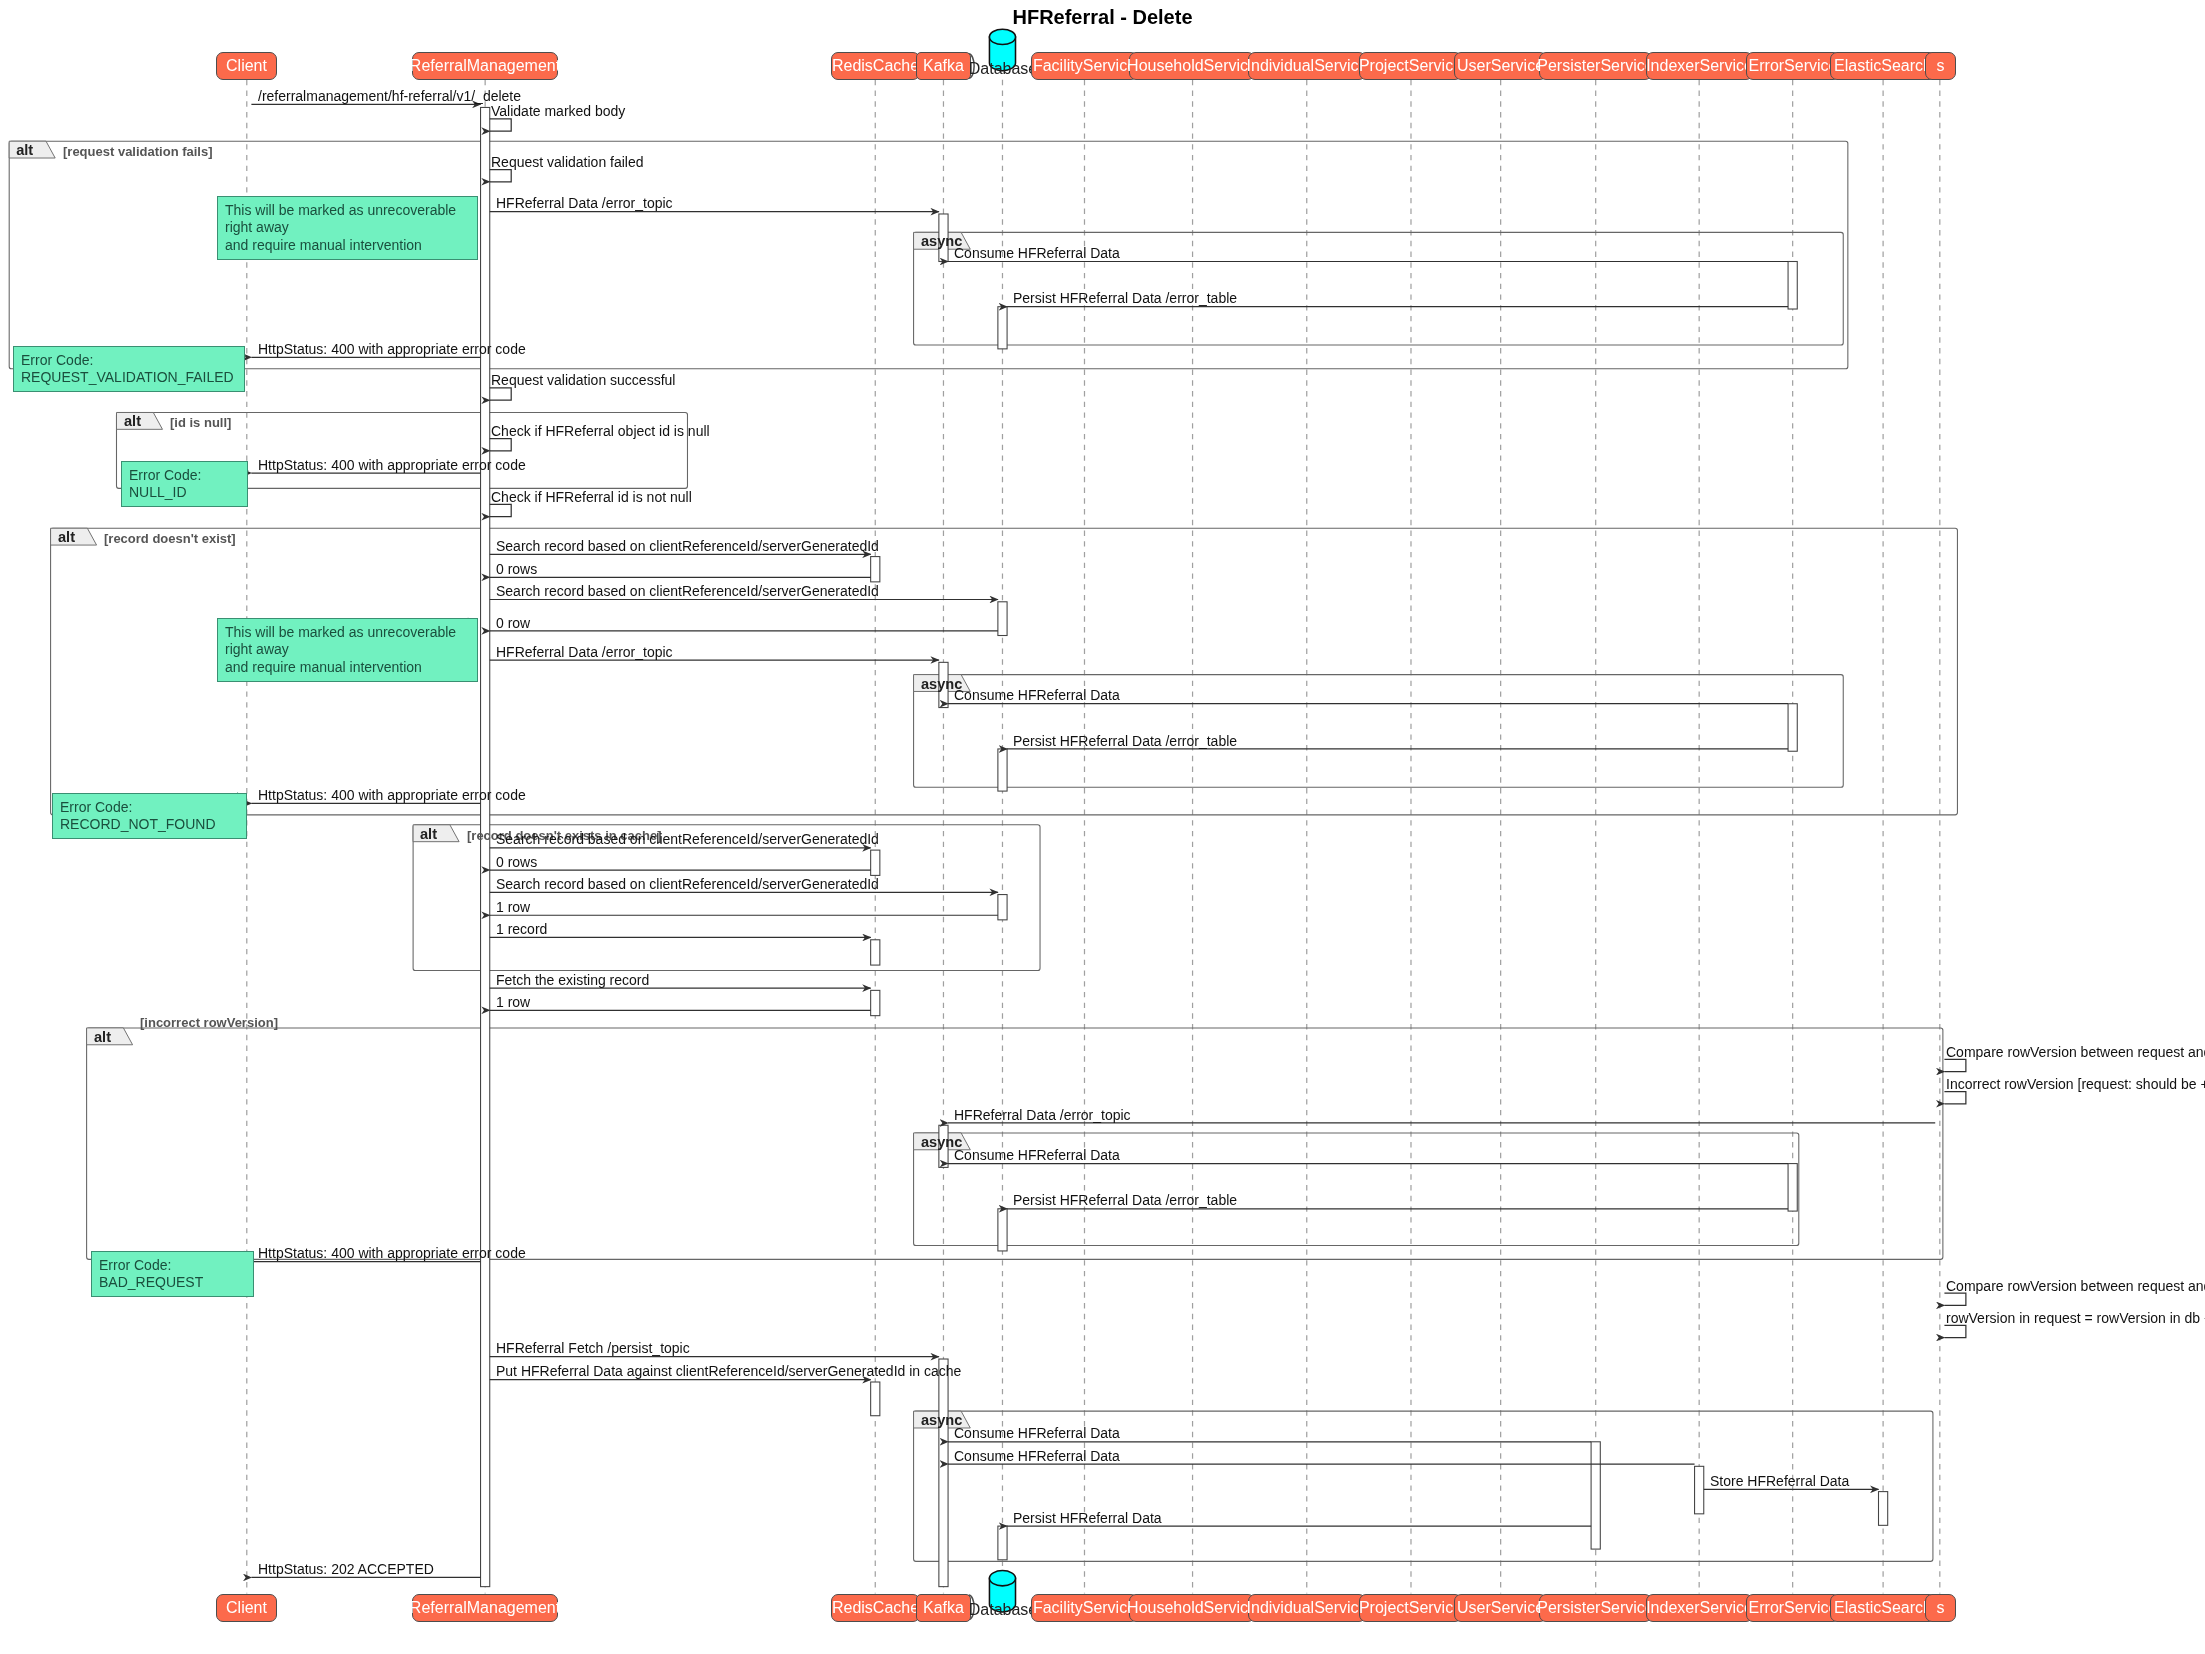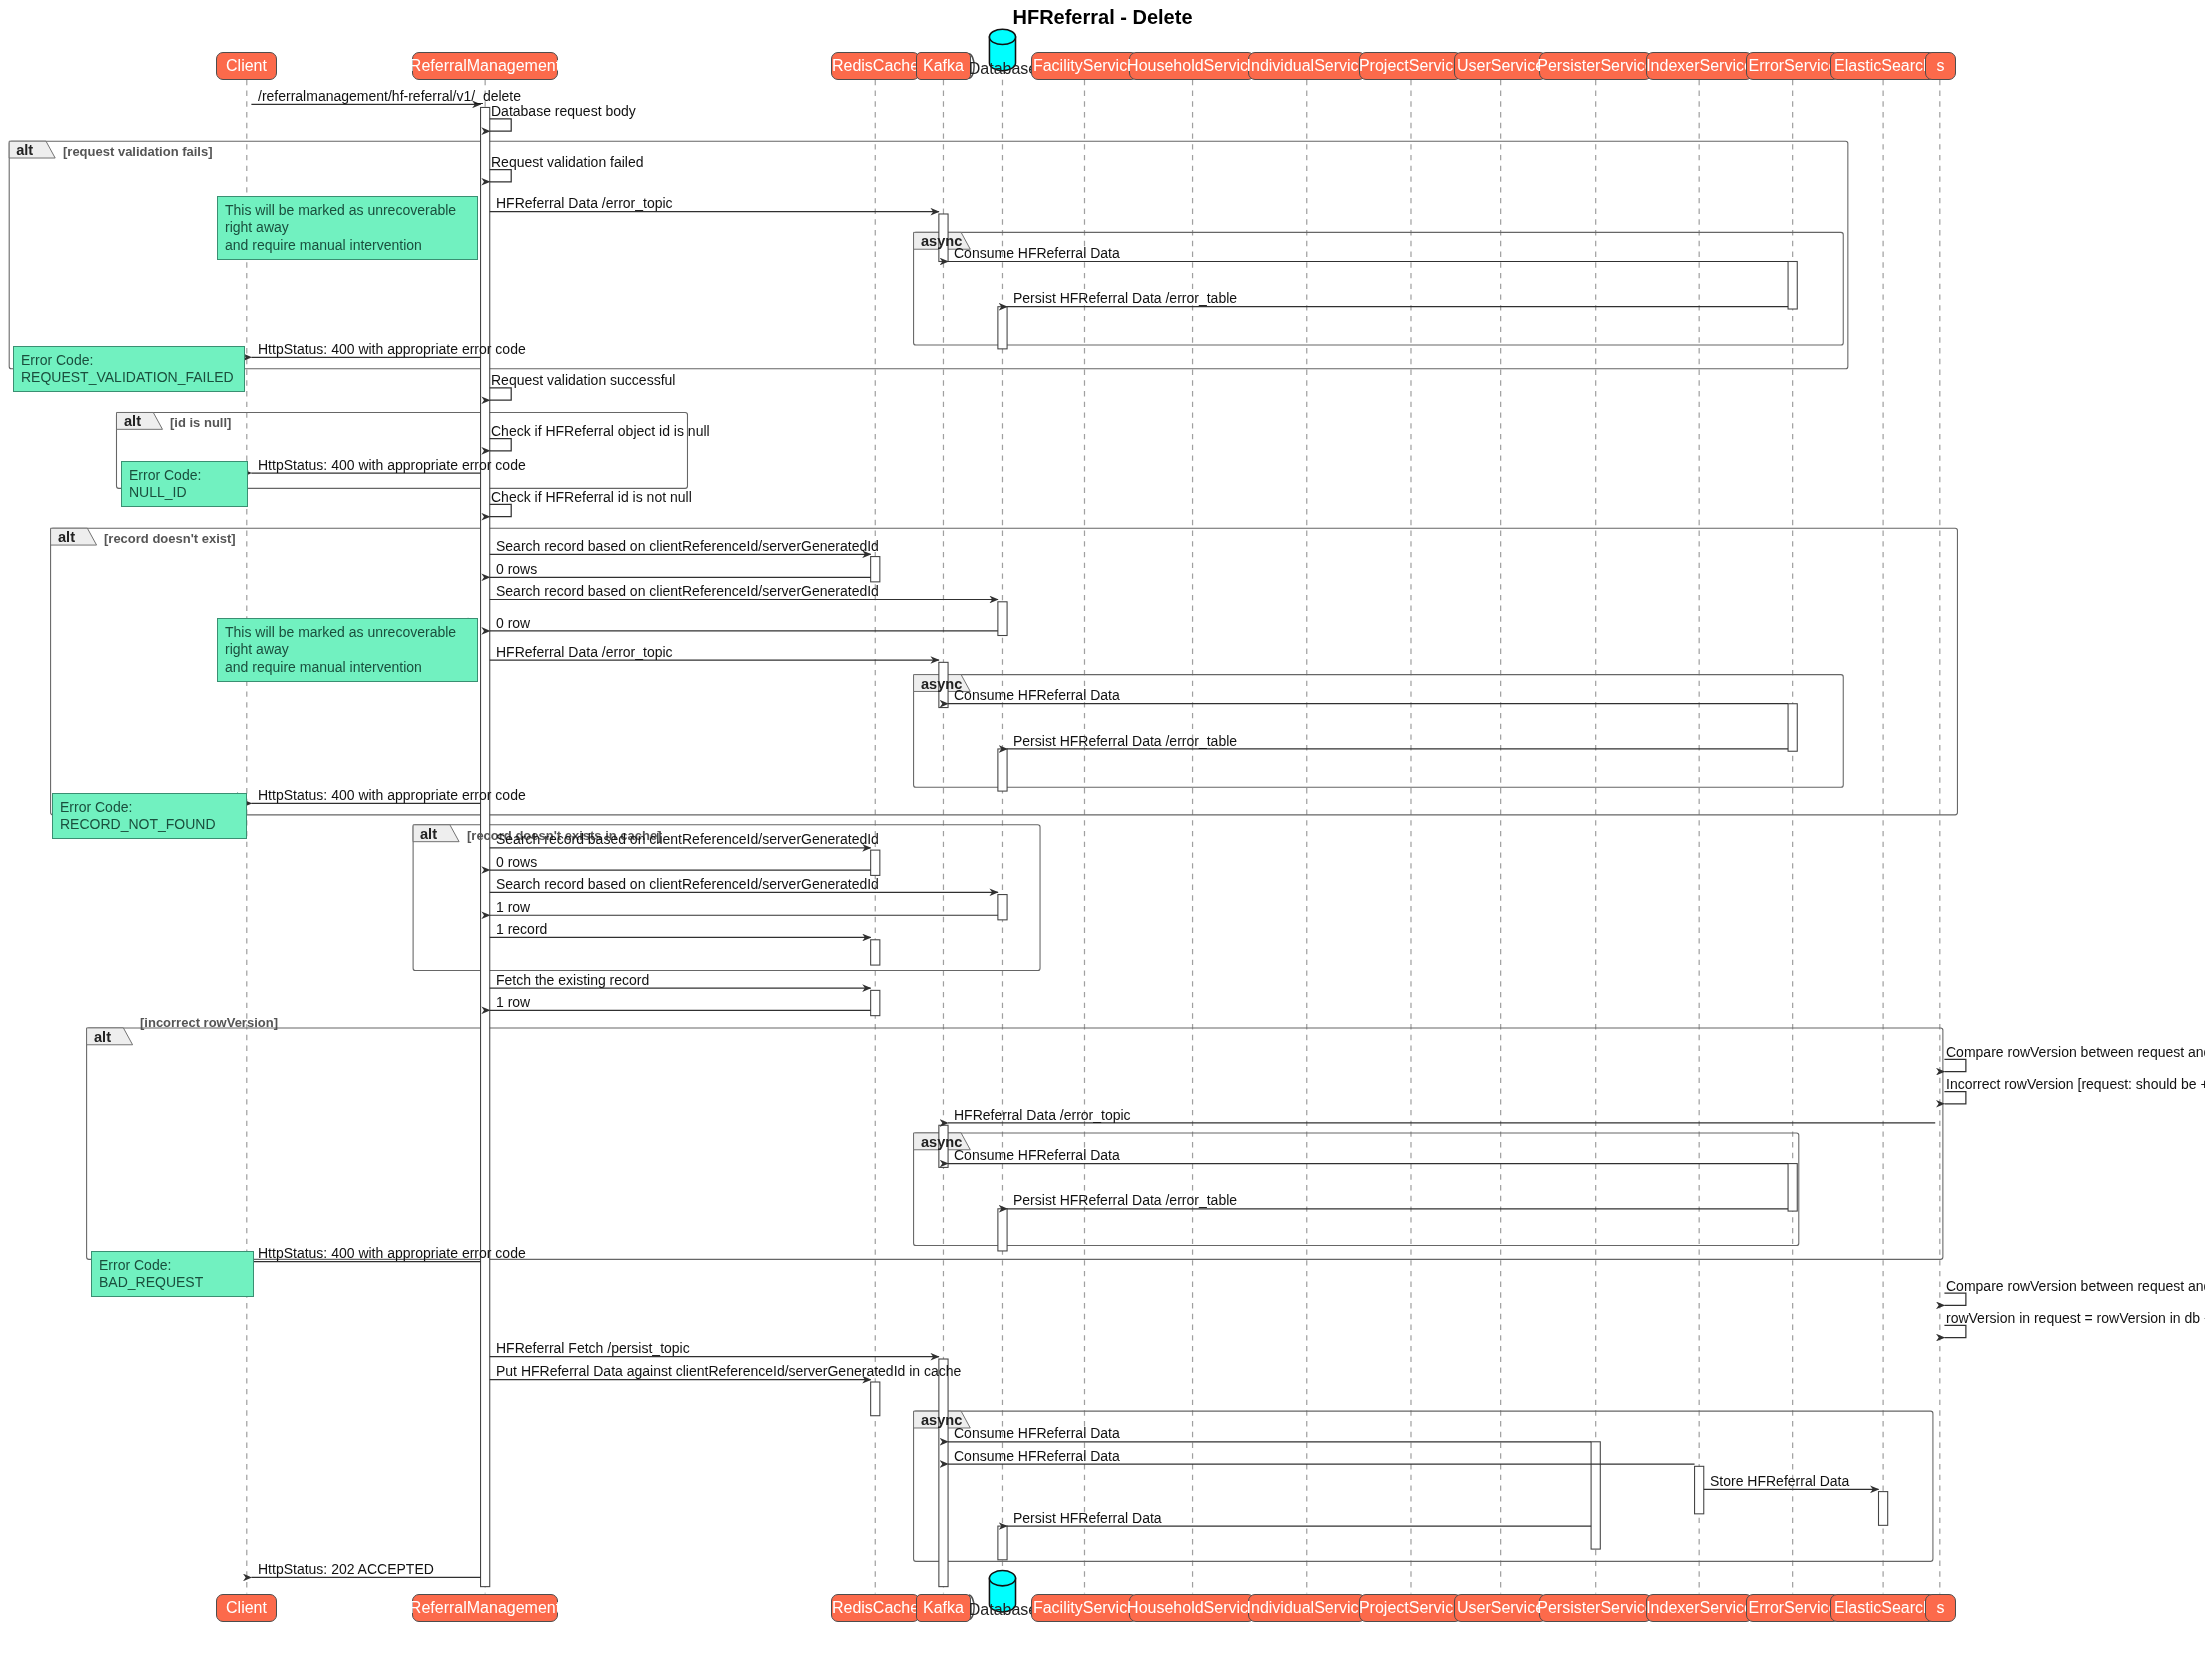--- a/index.html
+++ b/index.html
@@ -224,21 +224,21 @@
       <div class="frame-tag" style="background: none; border: none; left: 51px; top: 528px; width: 37px; height: 17px;">alt</div>
       <div class="frame-cond" style="left: 104px; top: 531px;">[record doesn't exist]</div>
       <div class="frame-tag" style="background: none; border: none; left: 914px; top: 675px; width: 48px; height: 17px;">async</div>
       <div class="frame-tag" style="background: none; border: none; left: 413px; top: 825px; width: 37px; height: 17px;">alt</div>
       <div class="frame-cond" style="left: 467px; top: 828px;">[record doesn't exists in cache]</div>
       <div class="frame-tag" style="background: none; border: none; left: 87px; top: 1028px; width: 37px; height: 17px;">alt</div>
       <div class="frame-cond" style="left: 140px; top: 975px; margin-top: 40px;">[incorrect rowVersion]</div>
       <div class="frame-tag" style="background: none; border: none; left: 914px; top: 1133px; width: 48px; height: 17px;">async</div>
       <div class="frame-tag" style="background: none; border: none; left: 914px; top: 1411px; width: 48px; height: 17px;">async</div>
       <div class="msg-label" style="left: 258px; top: 89px;">/referralmanagement/hf-referral/v1/_delete</div>
-      <div class="msg-label" style="left: 491px; top: 104px;">Database request body</div>
+      <div class="msg-label" style="left: 491px; top: 104px;">Validate marked body</div>
       <div class="msg-label" style="left: 491px; top: 155px;">Request validation failed</div>
       <div class="msg-label" style="left: 496px; top: 196px;">HFReferral Data /error_topic</div>
       <div class="msg-label" style="left: 954px; top: 246px;">Consume HFReferral Data</div>
       <div class="msg-label" style="left: 1013px; top: 291px;">Persist HFReferral Data /error_table</div>
       <div class="msg-label" style="left: 258px; top: 342px;">HttpStatus: 400 with appropriate error code</div>
       <div class="msg-label" style="left: 491px; top: 373px;">Request validation successful</div>
       <div class="msg-label" style="left: 491px; top: 424px;">Check if HFReferral object id is null</div>
       <div class="msg-label" style="left: 258px; top: 458px;">HttpStatus: 400 with appropriate error code</div>
       <div class="msg-label" style="left: 491px; top: 490px;">Check if HFReferral id is not null</div>
       <div class="msg-label" style="left: 496px; top: 539px;">Search record based on clientReferenceId/serverGeneratedId</div>

